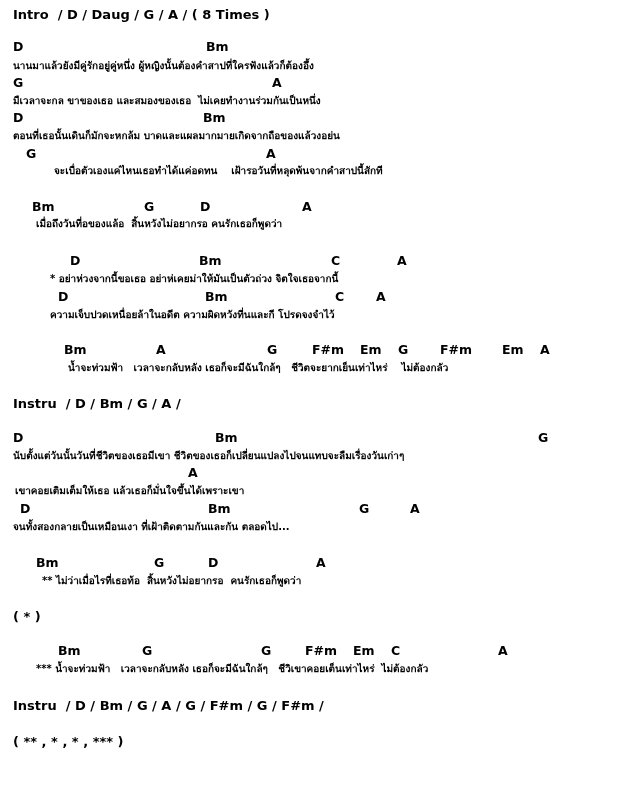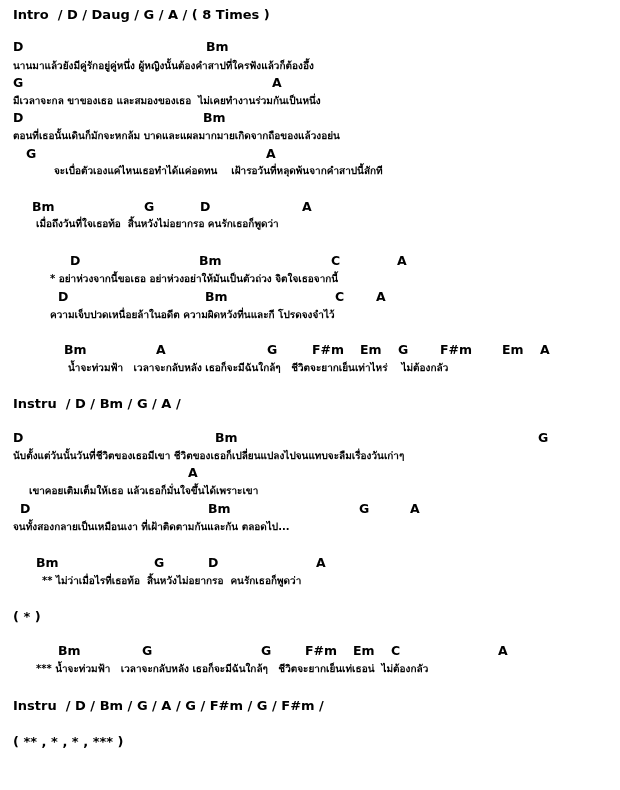--- a/index.html
+++ b/index.html
@@ -26,65 +26,65 @@
       <div class="ln ch" style="left: 13px; top: 109px;">D</div>
       <div class="ln ch" style="left: 203px; top: 109px;">Bm</div>
       <div class="ln ly" style="left: 13px; top: 127px;">ตอนที่เธอนั้นเดินก็มักจะหกล้ม บาดและแผลมากมายเกิดจากถือของแล้วงอย่น</div>
       <div class="ln ch" style="left: 26px; top: 145px;">G</div>
       <div class="ln ch" style="left: 266px; top: 145px;">A</div>
       <div class="ln ly" style="left: 14px; top: 162px; margin-left: 40px;">จะเบื่อตัวเองแค่ไหนเธอทำได้แค่อดทน    เฝ้ารอวันที่หลุดพ้นจากคำสาปนี้สักที</div>
       <div class="ln ch" style="left: 32px; top: 198px;">Bm</div>
       <div class="ln ch" style="left: 144px; top: 198px;">G</div>
       <div class="ln ch" style="left: 200px; top: 198px;">D</div>
       <div class="ln ch" style="left: 302px; top: 198px;">A</div>
-      <div class="ln ly" style="left: 36px; top: 215px;">เมื่อถึงวันที่ใจเธอท้อ  สิ้นหวังไม่อยากรอ คนรักเธอก็พูดว่า</div>
+      <div class="ln ly" style="left: 36px; top: 215px;">เมื่อถึงวันที่อของแล้อ  สิ้นหวังไม่อยากรอ คนรักเธอก็พูดว่า</div>
       <div class="ln ch" style="left: 70px; top: 252px;">D</div>
       <div class="ln ch" style="left: 199px; top: 252px;">Bm</div>
       <div class="ln ch" style="left: 331px; top: 252px;">C</div>
       <div class="ln ch" style="left: 397px; top: 252px;">A</div>
-      <div class="ln ly" style="left: 50px; top: 270px;">* อย่าห่วงจากนี้ขอเธอ อย่าห่วงอย่าให้มันเป็นตัวถ่วง จิตใจเธอจากนี้</div>
+      <div class="ln ly" style="left: 50px; top: 270px;">* อย่าห่วงจากนี้ขอเธอ อย่าห่เคยม่าให้มันเป็นตัวถ่วง จิตใจเธอจากนี้</div>
       <div class="ln ch" style="left: 58px; top: 288px;">D</div>
       <div class="ln ch" style="left: 205px; top: 288px;">Bm</div>
       <div class="ln ch" style="left: 335px; top: 288px;">C</div>
       <div class="ln ch" style="left: 376px; top: 288px;">A</div>
       <div class="ln ly" style="left: 50px; top: 306px;">ความเจ็บปวดเหนื่อยล้าในอดีต ความผิดหวังที่นและกี โปรดจงจำไว้</div>
       <div class="ln ch" style="left: 64px; top: 341px;">Bm</div>
       <div class="ln ch" style="left: 156px; top: 341px;">A</div>
       <div class="ln ch" style="left: 267px; top: 341px;">G</div>
       <div class="ln ch" style="left: 312px; top: 341px;">F#m</div>
       <div class="ln ch" style="left: 360px; top: 341px;">Em</div>
       <div class="ln ch" style="left: 398px; top: 341px;">G</div>
       <div class="ln ch" style="left: 440px; top: 341px;">F#m</div>
       <div class="ln ch" style="left: 502px; top: 341px;">Em</div>
       <div class="ln ch" style="left: 540px; top: 341px;">A</div>
       <div class="ln ly" style="left: 68px; top: 359px;">น้ำจะท่วมฟ้า   เวลาจะกลับหลัง เธอก็จะมีฉันใกล้ๆ   ชีวิตจะยากเย็นเท่าไหร่    ไม่ต้องกลัว</div>
       <div class="ln ch" style="left: 13px; top: 429px;">D</div>
       <div class="ln ch" style="left: 215px; top: 429px;">Bm</div>
       <div class="ln ch" style="left: 538px; top: 429px;">G</div>
       <div class="ln ly" style="left: 13px; top: 447px;">นับตั้งแต่วันนั้นวันที่ชีวิตของเธอมีเขา ชีวิตของเธอก็เปลี่ยนแปลงไปจนแทบจะลืมเรื่องวันเก่าๆ</div>
       <div class="ln ch" style="left: 188px; top: 464px;">A</div>
-      <div class="ln ly" style="left: 29px; top: 482px;">เขาคอยเติมเต็มให้เธอ แล้วเธอก็มั่นใจขึ้นได้เพราะเขา</div>
+      <div class="ln ly" style="left: 15px; top: 482px;">เขาคอยเติมเต็มให้เธอ แล้วเธอก็มั่นใจขึ้นได้เพราะเขา</div>
       <div class="ln ch" style="left: 20px; top: 500px;">D</div>
       <div class="ln ch" style="left: 208px; top: 500px;">Bm</div>
       <div class="ln ch" style="left: 359px; top: 500px;">G</div>
       <div class="ln ch" style="left: 410px; top: 500px;">A</div>
       <div class="ln ly" style="left: 13px; top: 518px;">จนทั้งสองกลายเป็นเหมือนเงา ที่เฝ้าติดตามกันและกัน ตลอดไป...</div>
       <div class="ln ch" style="left: 36px; top: 554px;">Bm</div>
       <div class="ln ch" style="left: 154px; top: 554px;">G</div>
       <div class="ln ch" style="left: 208px; top: 554px;">D</div>
       <div class="ln ch" style="left: 316px; top: 554px;">A</div>
       <div class="ln ly" style="left: 42px; top: 572px;">** ไม่ว่าเมื่อไรที่เธอท้อ  สิ้นหวังไม่อยากรอ  คนรักเธอก็พูดว่า</div>
       <div class="ln ch" style="left: 58px; top: 642px;">Bm</div>
       <div class="ln ch" style="left: 142px; top: 642px;">G</div>
       <div class="ln ch" style="left: 261px; top: 642px;">G</div>
       <div class="ln ch" style="left: 305px; top: 642px;">F#m</div>
       <div class="ln ch" style="left: 353px; top: 642px;">Em</div>
       <div class="ln ch" style="left: 391px; top: 642px;">C</div>
       <div class="ln ch" style="left: 498px; top: 642px;">A</div>
-      <div class="ln ly" style="left: 36px; top: 660px;">*** น้ำจะท่วมฟ้า   เวลาจะกลับหลัง เธอก็จะมีฉันใกล้ๆ   ชีวิตจะยากเย็นเท่เธอน่  ไม่ต้องกลัว</div>
+      <div class="ln ly" style="left: 36px; top: 660px;">*** น้ำจะท่วมฟ้า   เวลาจะกลับหลัง เธอก็จะมีฉันใกล้ๆ   ชีวิเขาคอยเต็นเท่าไหร่  ไม่ต้องกลัว</div>
     </div>
 
   <div class="ln hd" style="left:13px;top:395px;">Instru  / D / Bm / G / A /</div>
   <div class="ln hd" style="left:13px;top:608px;">( * )</div>
   <div class="ln hd" style="left:13px;top:697px;">Instru  / D / Bm / G / A / G / F#m / G / F#m /</div>
   <div class="ln hd" style="left:13px;top:733px;">( ** , * , * , *** )</div>
   <div class="ln hd" style="left:13px;top:808px;">Outro  / D / Bm / G / A / D / Bm / C / A / D /</div>
 </div>
 
 </body></html>

